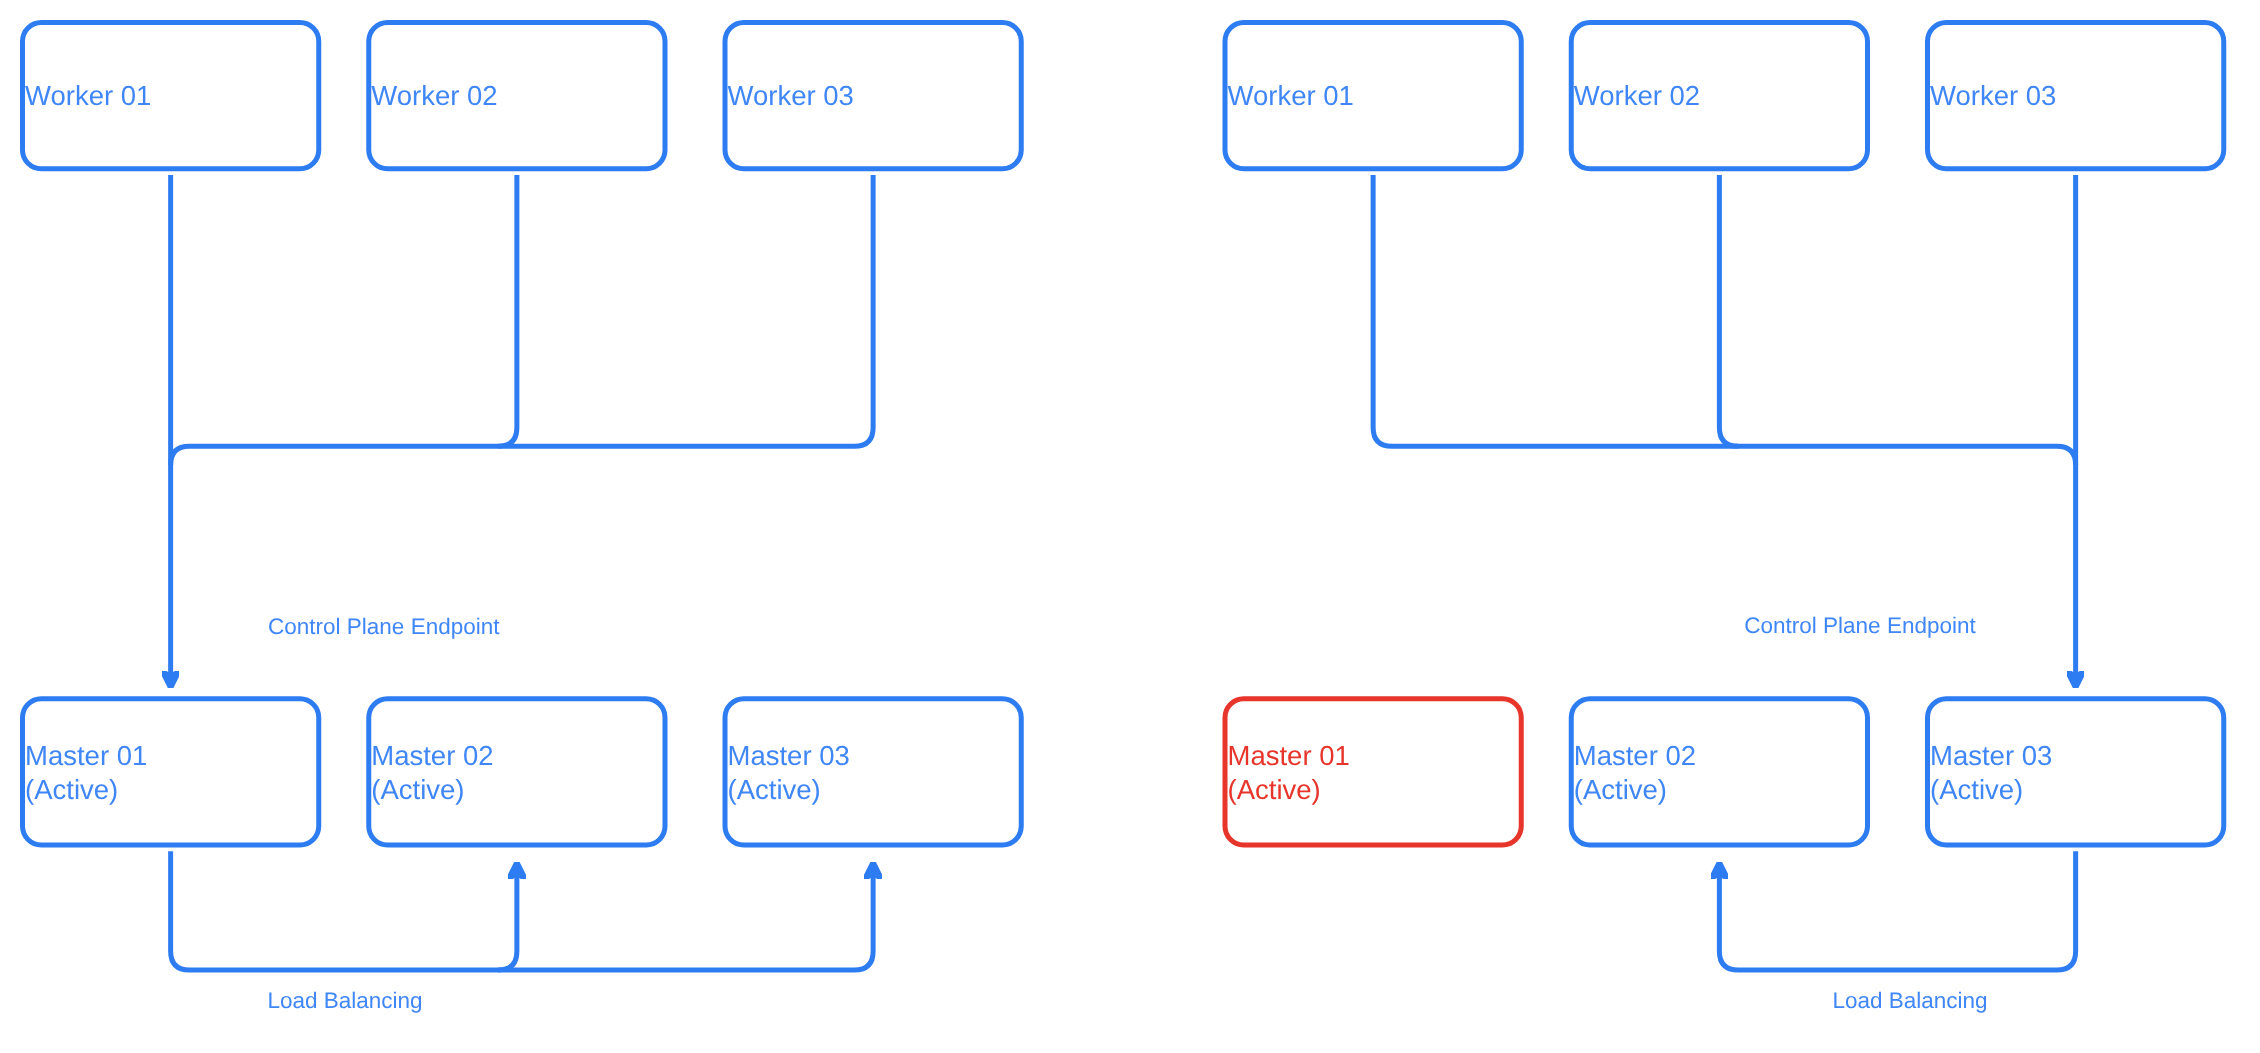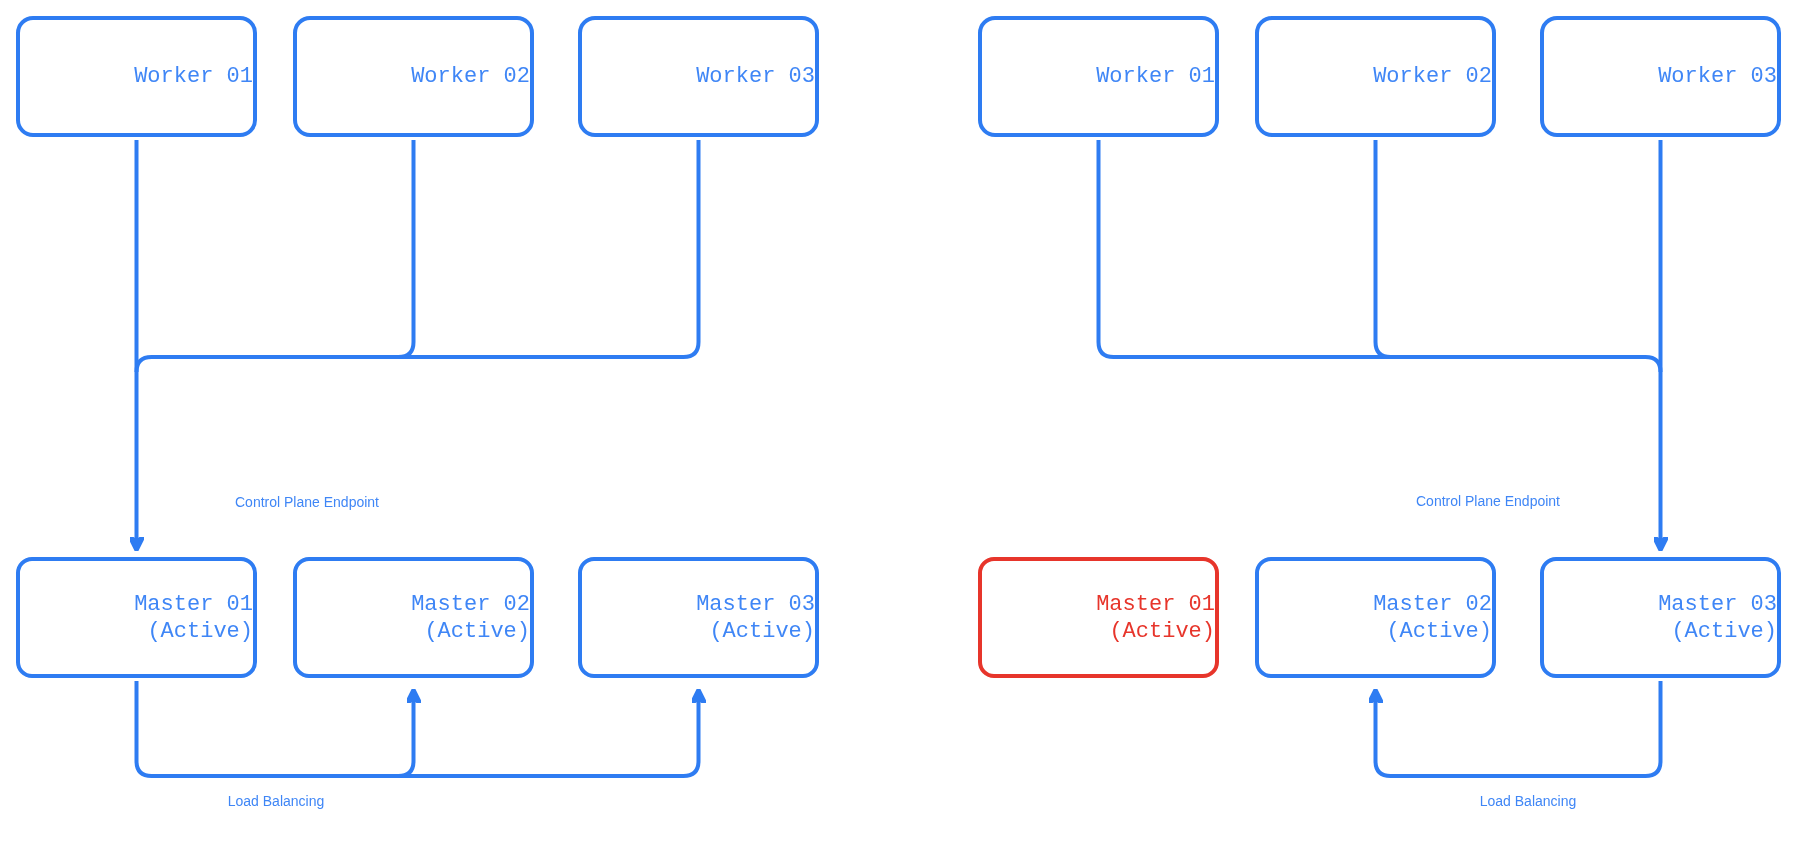--- a/index.html
+++ b/index.html
@@ -14,40 +14,39 @@
   .wires path{fill:none;stroke:var(--blue);stroke-width:4;}
   .node{
     position:absolute;
     width:233px;height:113px;
     border:4px solid var(--blue);
     border-radius:17px;
     background:#ffffff;
     color:var(--blue-text);
     font-size:22px;line-height:27px;
     display:flex;flex-direction:column;
-    align-items:flex-end;justify-content:center;
+    align-items:flex-start;justify-content:center;
     text-align:center;
     box-sizing:content-box;
-    font-family:Liberation Mono, monospace;
   }
   .node span{display:block;}
   .node[data-state="failed"]{
     border-color:var(--red);
     color:var(--red);
   }
   .lbl{
     position:absolute;
     transform:translate(-50%,-50%);
     color:var(--blue-text);
-    font-size:14px;
+    font-size:18px;
     white-space:nowrap;
   }
   
   .r-work{top:16px;}
-  .r-mast{top:557px;border-radius:16px;}
+  .r-mast{top:557px;}
   .cL1{left:16px;}  .cL2{left:293px;}  .cL3{left:578px;}
   .cR1{left:978px;} .cR2{left:1255px;} .cR3{left:1540px;}
 </style>
 </head>
 <body>
 
 <div class="canvas">
 
   <svg class="wires" viewBox="0 0 1808 842" xmlns="http://www.w3.org/2000/svg">
     <defs>

